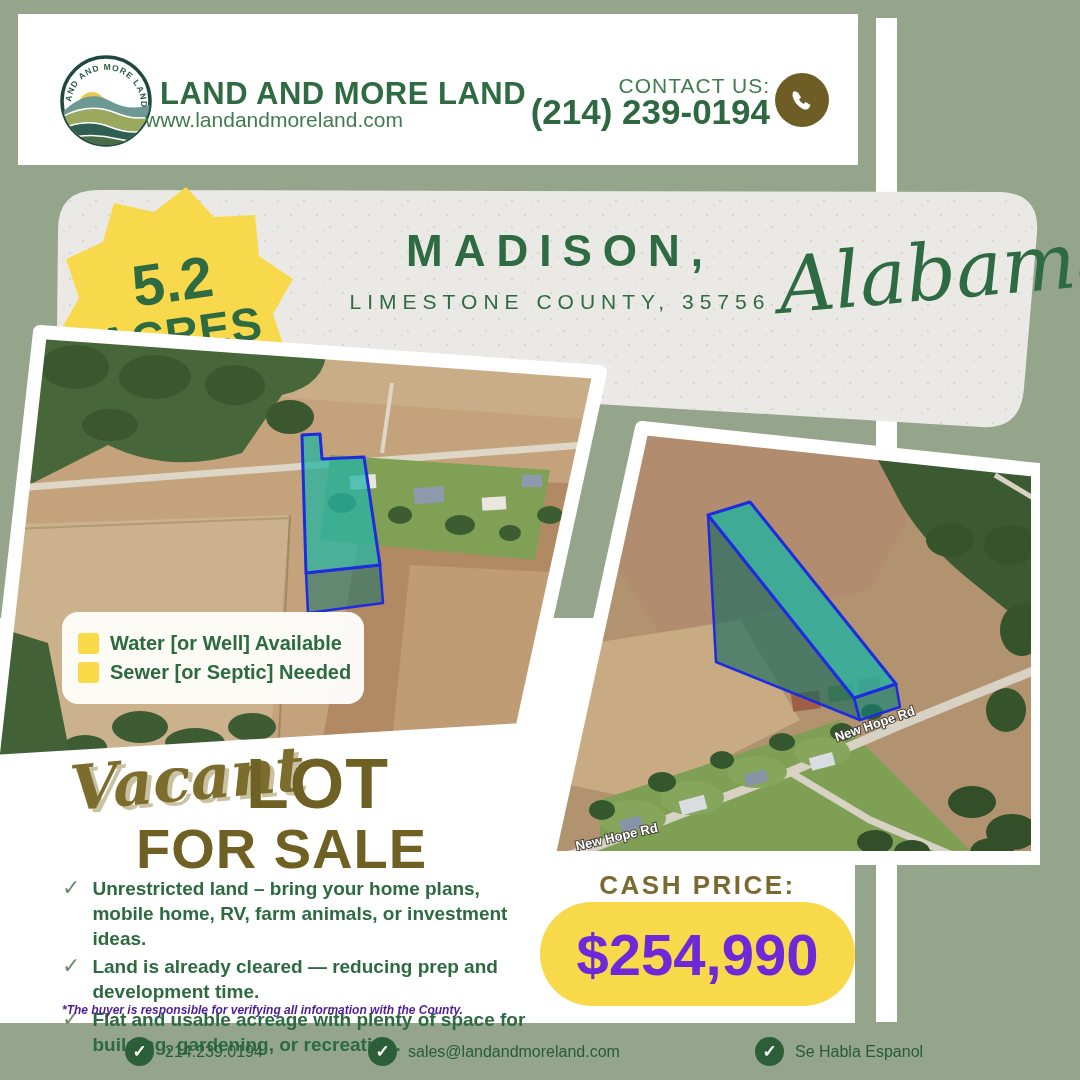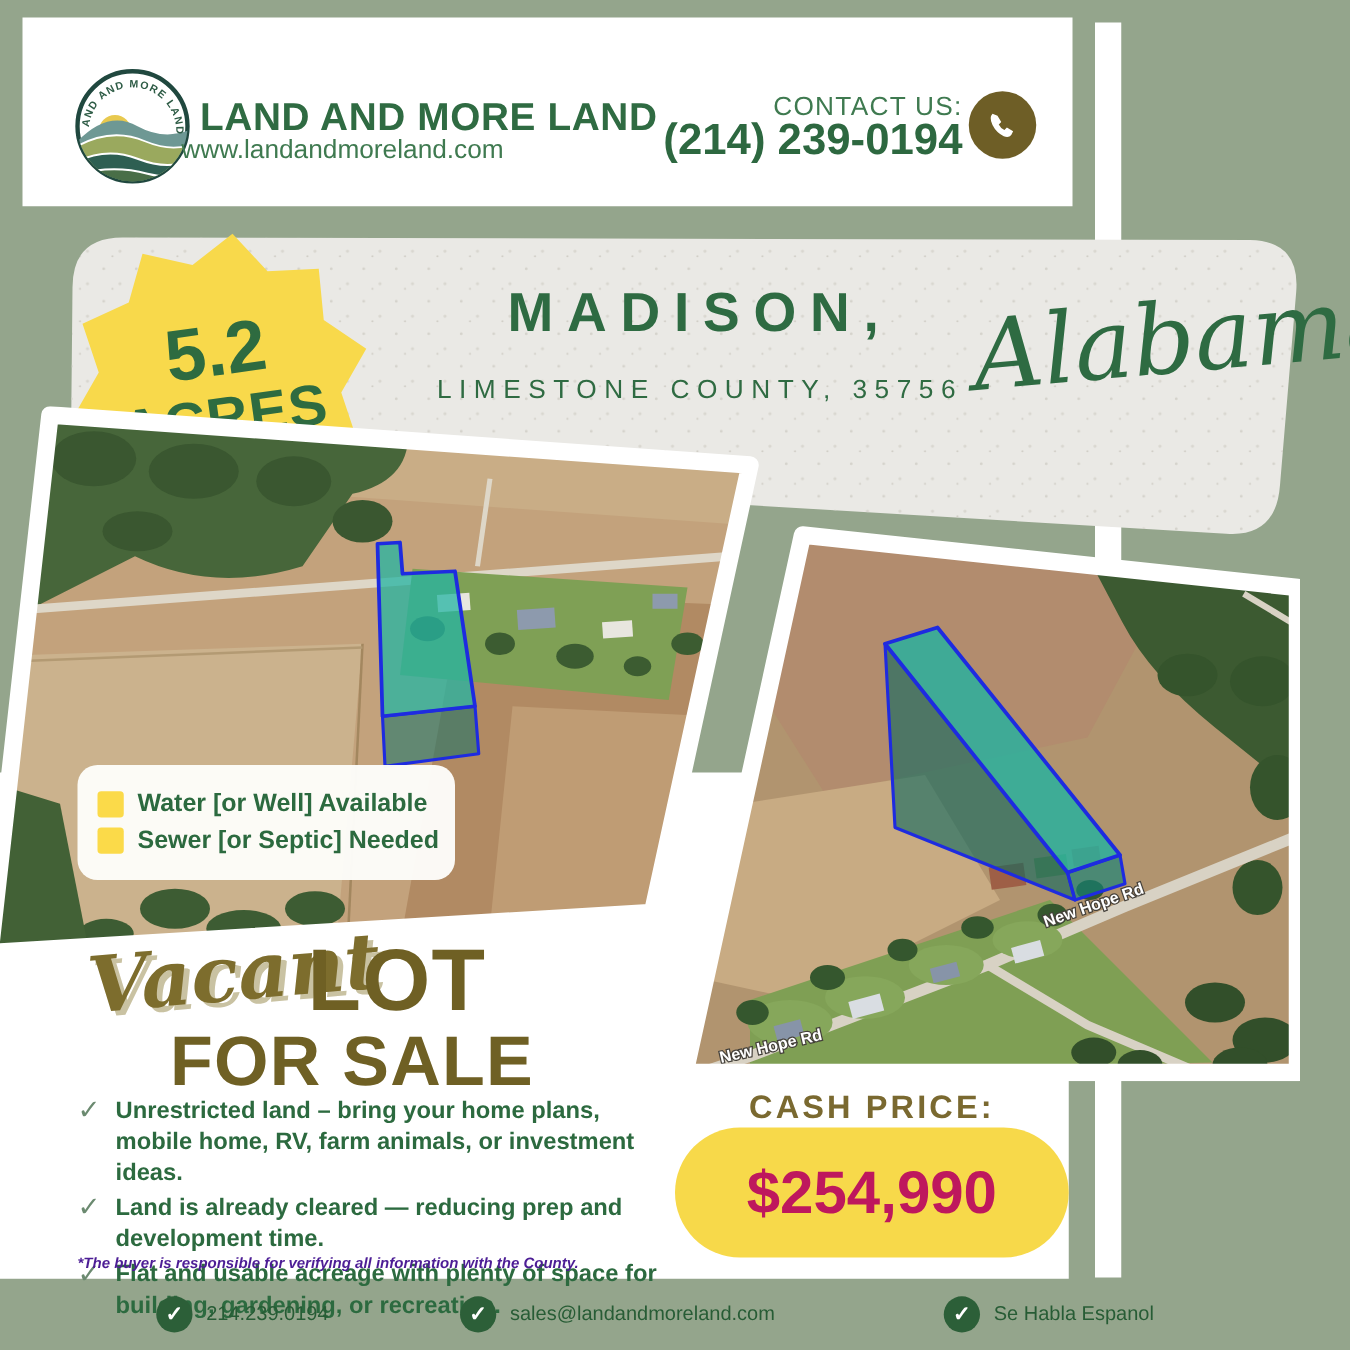--- a/index.html
+++ b/index.html
@@ -17,21 +17,21 @@
   .phone-badge{left:775px;top:73px;width:54px;height:54px;border-radius:50%;background:#6e5e26;
                display:flex;align-items:center;justify-content:center;}
   
   .badge{left:56px;top:186px;width:240px;height:240px;}
   .badge-text{left:56px;top:186px;width:240px;height:240px;display:flex;flex-direction:column;
               align-items:center;justify-content:center;transform:rotate(-8deg);color:#2e6b40;}
   .badge-acres-num{font-size:58px;font-weight:800;line-height:56px;}
   .badge-acres-unit{font-size:46px;font-weight:800;line-height:50px;letter-spacing:1px;}
   .loc-block{left:320px;top:226px;width:480px;text-align:center;}
   .loc-city{font-size:44px;font-weight:800;color:#2e6b42;letter-spacing:11px;}
-  .loc-county{font-size:21px;color:#2f6b42;letter-spacing:6px;margin-top:24px;}
+  .loc-county{font-size:21px;color:#2f6b42;letter-spacing:6px;margin-top:14px;}
   .loc-state{left:778px;top:228px;width:300px;font-family:"DejaVu Serif",serif;font-style:italic;
              font-size:78px;color:#2e6b42;transform:rotate(-5deg);}
   
   .features-box{left:62px;top:612px;width:302px;background:rgba(253,253,250,.97);border-radius:16px;
                 padding:14px 16px;box-sizing:border-box;}
   .feature-row{display:flex;align-items:center;gap:11px;margin:6px 0;}
   .feature-square{width:21px;height:21px;border-radius:3px;background:#fbda49;flex:none;}
   .feature-label{font-size:20px;font-weight:800;color:#2c6a3f;white-space:nowrap;}
   
   .sale-script{left:70px;top:742px;font-family:"DejaVu Serif",serif;font-style:italic;font-weight:700;
@@ -43,21 +43,21 @@
   .bullets{left:62px;top:876px;width:475px;}
   .bullet{display:flex;gap:12px;margin-bottom:3px;}
   .bullet-check{color:#6b8a70;font-size:22px;line-height:24px;font-weight:400;}
   .bullet-text{font-size:19px;line-height:25px;font-weight:800;color:#2c6a3f;}
   .disclaimer{left:62px;top:1003px;width:500px;font-size:12px;font-weight:800;font-style:italic;color:#4c1d95;}
   
   .price-label{left:540px;top:870px;width:315px;text-align:center;font-size:26px;font-weight:800;
                color:#7a6930;letter-spacing:2.5px;}
   .price-pill{left:540px;top:902px;width:315px;height:104px;border-radius:52px;background:#f7d94a;
               display:flex;align-items:center;justify-content:center;}
-  .price-amount{font-size:48px;font-weight:800;color:#be185d;}
+  .price-amount{font-size:58px;font-weight:800;color:#6d28d9;}
   
   .footer{left:0;top:1023px;width:1080px;height:57px;display:flex;align-items:center;}
   .footer-item{display:flex;align-items:center;gap:11px;position:absolute;}
   .f1{left:125px;} .f2{left:368px;} .f3{left:755px;}
   .check-circle{width:29px;height:29px;border-radius:50%;background:#2c5f38;display:flex;
                 align-items:center;justify-content:center;color:#fff;font-size:17px;font-weight:700;}
   .footer-label{font-size:16px;font-weight:400;color:#275c35;}
 </style>
 </head>
 <body>

